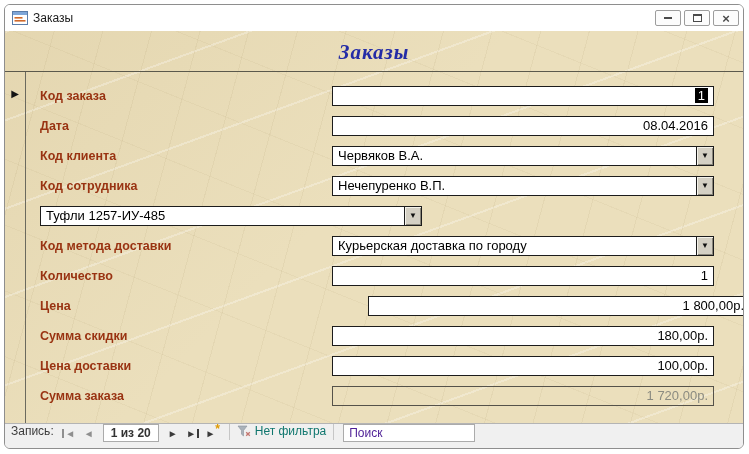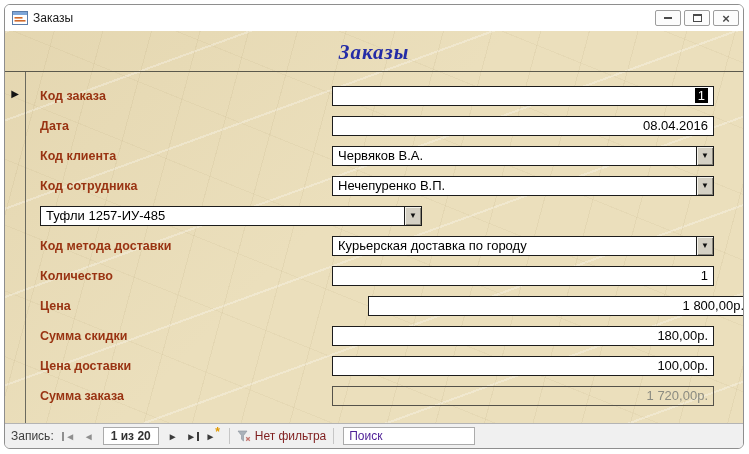--- a/index.html
+++ b/index.html
@@ -102,42 +102,42 @@
     border-left:1px solid #1c1c1c;
     box-shadow:inset 1px 1px 0 #f4f2ea, inset -1px -1px 0 #8a877b;
     display:flex; align-items:center; justify-content:center;
   }
   .combo-arrow { font-size:8px; color:#111; line-height:8px; }
   
   .navbar {
     flex:0 0 25px; height:25px;
     background:#f0f0f0;
     border-top:1px solid #b4b4b4;
-    display:flex; align-items:center;
+    display:flex; align-items:flex-start;
     padding:0 6px; gap:2px;
     font-size:12px; color:#333;
   }
   .nav-label { margin-right:4px; color:#3c3c3c; }
   .nav-btn {
     min-width:18px; height:18px;
     display:inline-flex; align-items:center; justify-content:center;
     font-size:10px; color:#3a3a3a; gap:1px; cursor:default;
   }
   .nav-btn.dim { color:#8f8f8f; }
   .vbar { display:inline-block; width:2px; height:9px; background:currentColor; }
   .record-box {
     border:1px solid #ababab; background:#fff;
     min-width:56px; height:18px;
     display:inline-flex; align-items:center; justify-content:center;
     font-weight:bold; font-size:12px; margin:0 3px; padding:0 6px;
   }
   .new-star { color:#e09a00; font-weight:bold; font-size:12px; position:relative; top:-4px; margin-left:-1px; }
   .sep { width:1px; height:16px; background:#c6c6c6; margin:0 5px; }
   .filter-group { display:inline-flex; align-items:center; gap:4px; }
-  .filter-label { color:#7f1d1d; }
+  .filter-label { color:#0f766e; }
   .search-box {
     border:1px solid #ababab; background:#fff;
     width:132px; height:18px;
     display:inline-flex; align-items:center;
     padding:0 5px; margin-left:2px;
     font-size:12px; color:#4c1d95;
   }
 </style>
 </head>
 <body>

